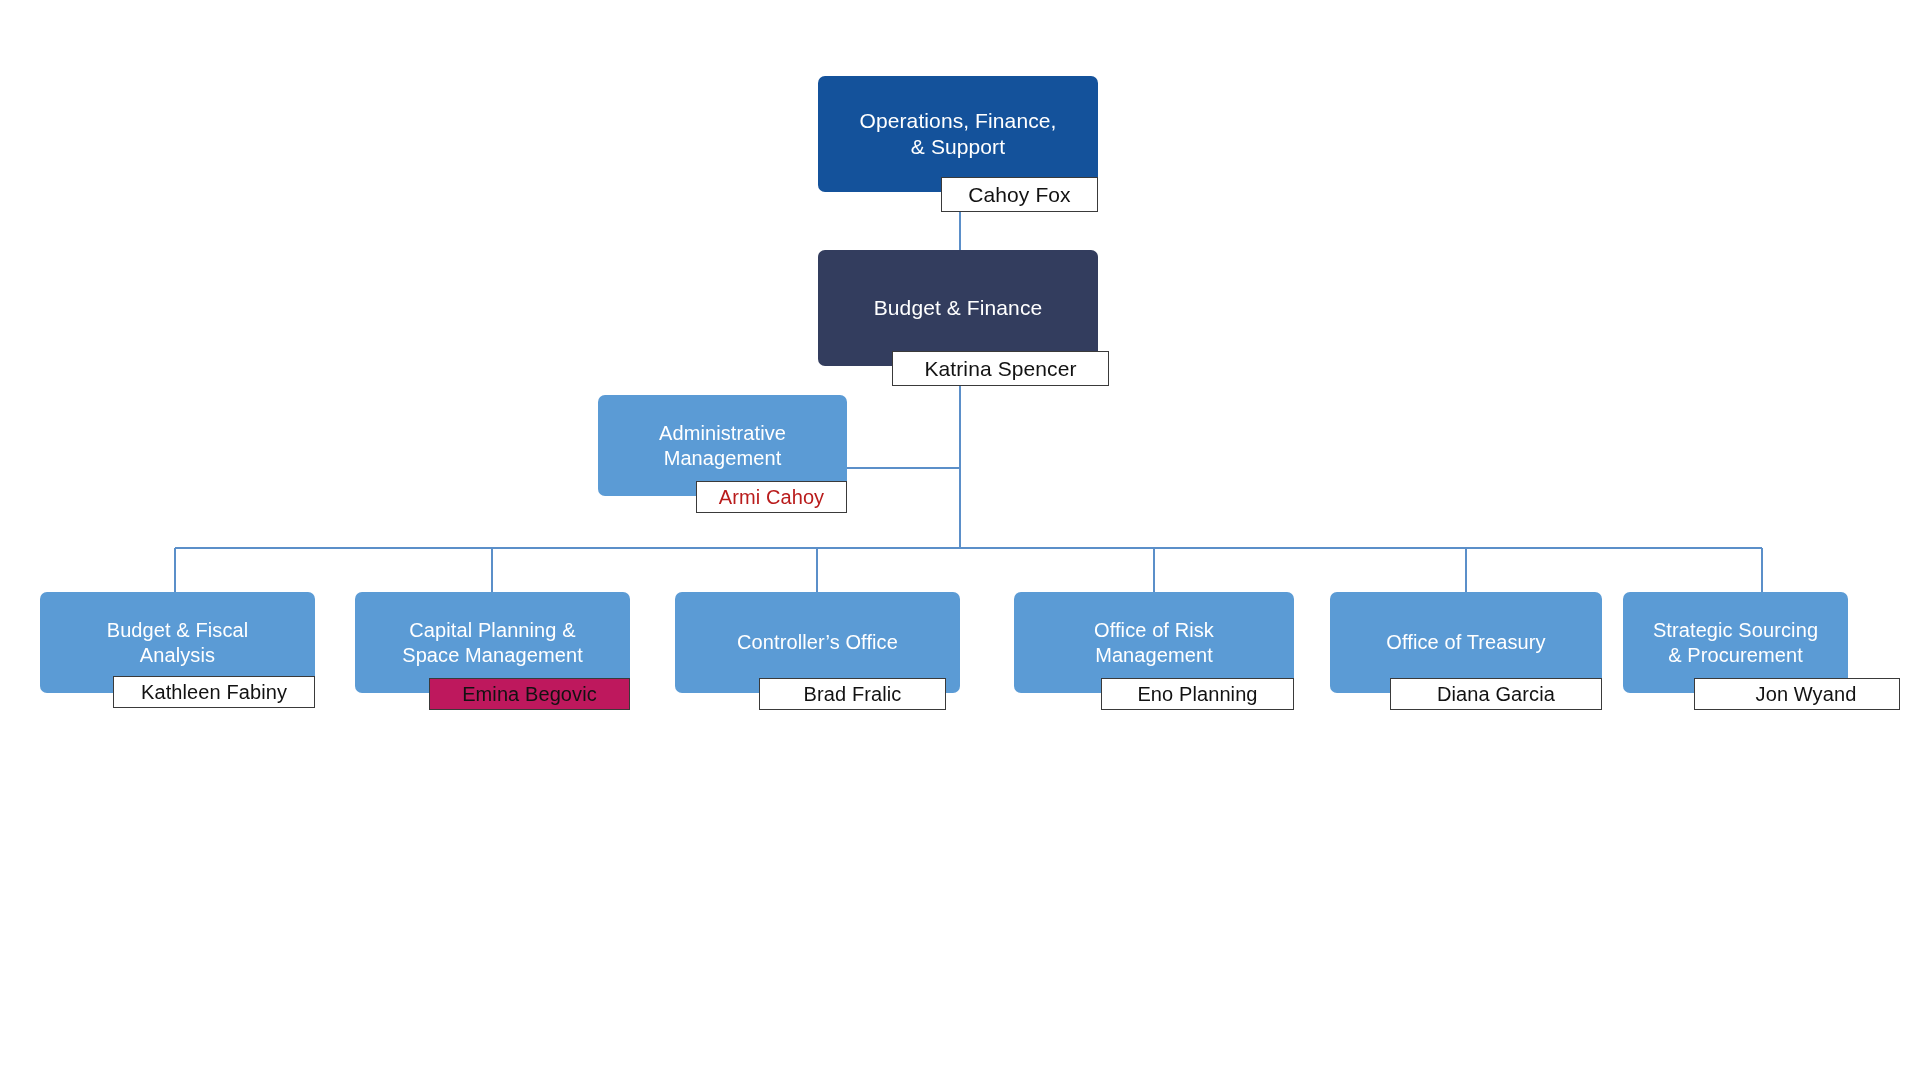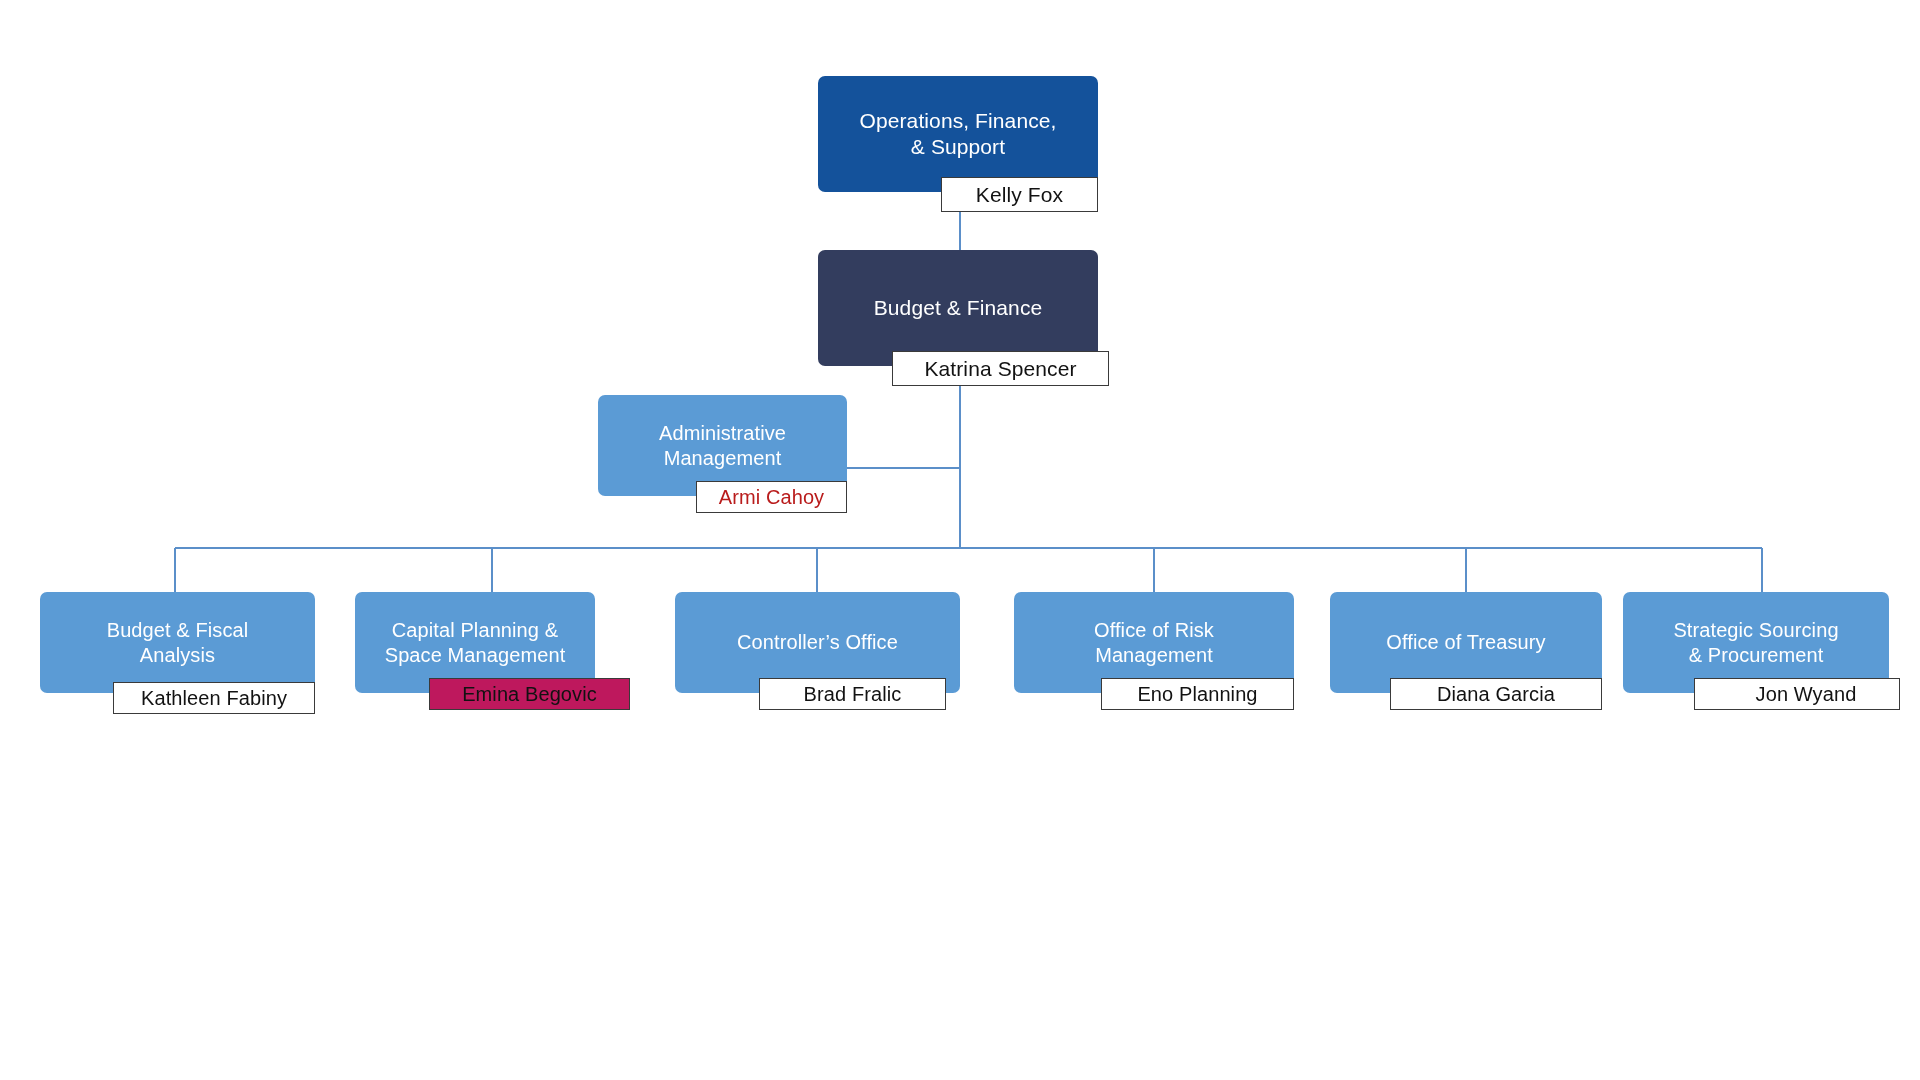--- a/index.html
+++ b/index.html
@@ -85,40 +85,40 @@
   #node-adm             { left: 598px; top: 395px; }
   #node-adm .node-box   { width: 249px; height: 101px; background: var(--c-light-blue); font-size: 20px; }
   #node-adm .name-box   { left: 98px; top: 86px; width: 151px; height: 32px; font-size: 20px; }
 
   
   .row-node .node-box   { background: var(--c-light-blue); font-size: 20px; }
   .row-node .name-box   { font-size: 20px; height: 32px; }
 
   #node-bfa             { left: 40px; top: 592px; }
   #node-bfa .node-box   { width: 275px; height: 101px; }
-  #node-bfa .name-box   { left: 73px; top: 90px; width: 202px; height: 32px; }
+  #node-bfa .name-box   { left: 73px; top: 84px; width: 202px; height: 32px; }
 
   #node-cpsm            { left: 355px; top: 592px; }
-  #node-cpsm .node-box  { width: 240px; height: 101px; }
+  #node-cpsm .node-box  { width: 275px; height: 101px; }
   #node-cpsm .name-box  { left: 74px; top: 86px; width: 201px; height: 32px; }
 
   #node-ctrl            { left: 675px; top: 592px; }
   #node-ctrl .node-box  { width: 285px; height: 101px; }
   #node-ctrl .name-box  { left: 84px; top: 86px; width: 187px; height: 32px; }
 
   #node-risk            { left: 1014px; top: 592px; }
   #node-risk .node-box  { width: 280px; height: 101px; }
   #node-risk .name-box  { left: 87px; top: 86px; width: 193px; height: 32px; }
 
   #node-tres            { left: 1330px; top: 592px; }
   #node-tres .node-box  { width: 272px; height: 101px; }
   #node-tres .name-box  { left: 60px; top: 86px; width: 212px; height: 32px; }
 
   #node-ssp             { left: 1623px; top: 592px; }
-  #node-ssp .node-box   { width: 266px; height: 101px; }
+  #node-ssp .node-box   { width: 225px; height: 101px; }
   #node-ssp .name-box   { left: 71px; top: 86px; width: 206px; height: 32px; padding-left: 18px; }
 </style>
 </head>
 <body style="background: rgb(255, 255, 255);">
 
 <div id="org-chart">
 
   <svg id="connectors" viewBox="0 0 1920 1080" width="1920" height="1080" xmlns="http://www.w3.org/2000/svg">
     <g stroke="#5B8FC9" stroke-width="1.7" fill="none" shape-rendering="crispEdges">
 
@@ -135,21 +135,21 @@
       <line x1="817" y1="548" x2="817" y2="592"></line>
       <line x1="1154" y1="548" x2="1154" y2="592"></line>
       <line x1="1466" y1="548" x2="1466" y2="592"></line>
       <line x1="1762" y1="548" x2="1762" y2="592"></line>
     </g>
   </svg>
 
   <div class="node" id="node-root">
     <div class="node-box">Operations, Finance,
 &amp; Support</div>
-    <div class="name-box" style="border-color: rgb(58, 58, 58); background: rgb(255, 255, 255); color: rgb(18, 18, 18);">Kelly Fox</div>
+    <div class="name-box" style="border-color: rgb(58, 58, 58); background: rgb(255, 255, 255); color: rgb(18, 18, 18);">Cahoy Fox</div>
   </div>
 
   <div class="node" id="node-bf">
     <div class="node-box">Budget &amp; Finance</div>
     <div class="name-box" style="border-color: rgb(58, 58, 58); background: rgb(255, 255, 255); color: rgb(18, 18, 18);">Katrina Spencer</div>
   </div>
 
   <div class="node" id="node-adm">
     <div class="node-box">Administrative
 Management</div>

